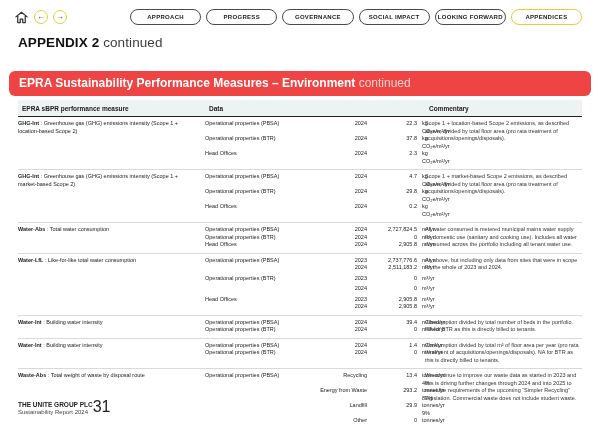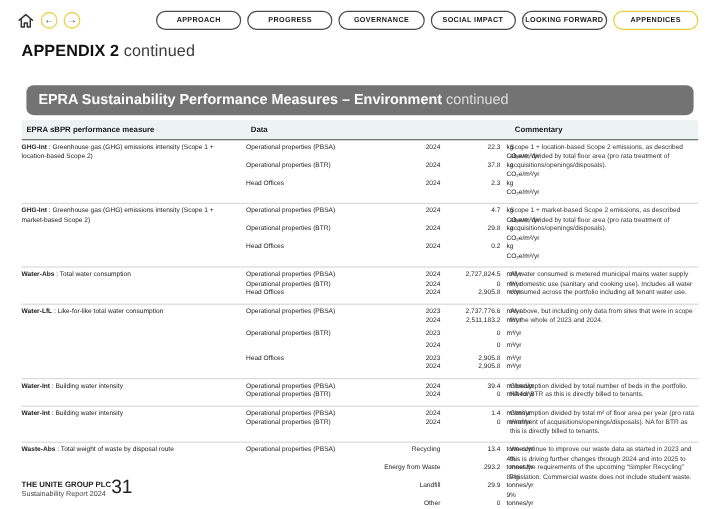--- a/index.html
+++ b/index.html
@@ -24,21 +24,21 @@
     font-size:6px; font-weight:bold; letter-spacing:.3px; text-align:center;
     padding:4px 1px; color:#1a1a1a; white-space:nowrap; cursor:pointer;
   }
   .pill-active { border:1.4px solid #e8cf3a; }
   
   .h1 { padding:10px 18px 20px; font-size:13.5px; letter-spacing:.1px; }
   .h1 b { font-weight:bold; color:#111; }
   .h1 .cont { font-weight:normal; color:#3c3c3c; }
   
   .banner {
-    margin:1px 22px 4px; background:#737373; border-radius:6px;
+    margin:1px 9px 4px; background:#ef4444; border-radius:6px;
     color:#fff; font-size:12px; padding:5px 10px 6px;
   }
   .banner b { font-weight:bold; }
   .banner .cont { font-weight:normal; color:rgba(255,255,255,.75); }
   
   .thead {
     margin:0 18px; background:#edf3f2; border-radius:2px 2px 0 0;
     display:grid; grid-template-columns:187px 220px 150px;
     font-size:6.5px; font-weight:bold; color:#1a1a1a;
     padding:5px 3px 4px 4px; border-bottom:1.4px solid #222;

